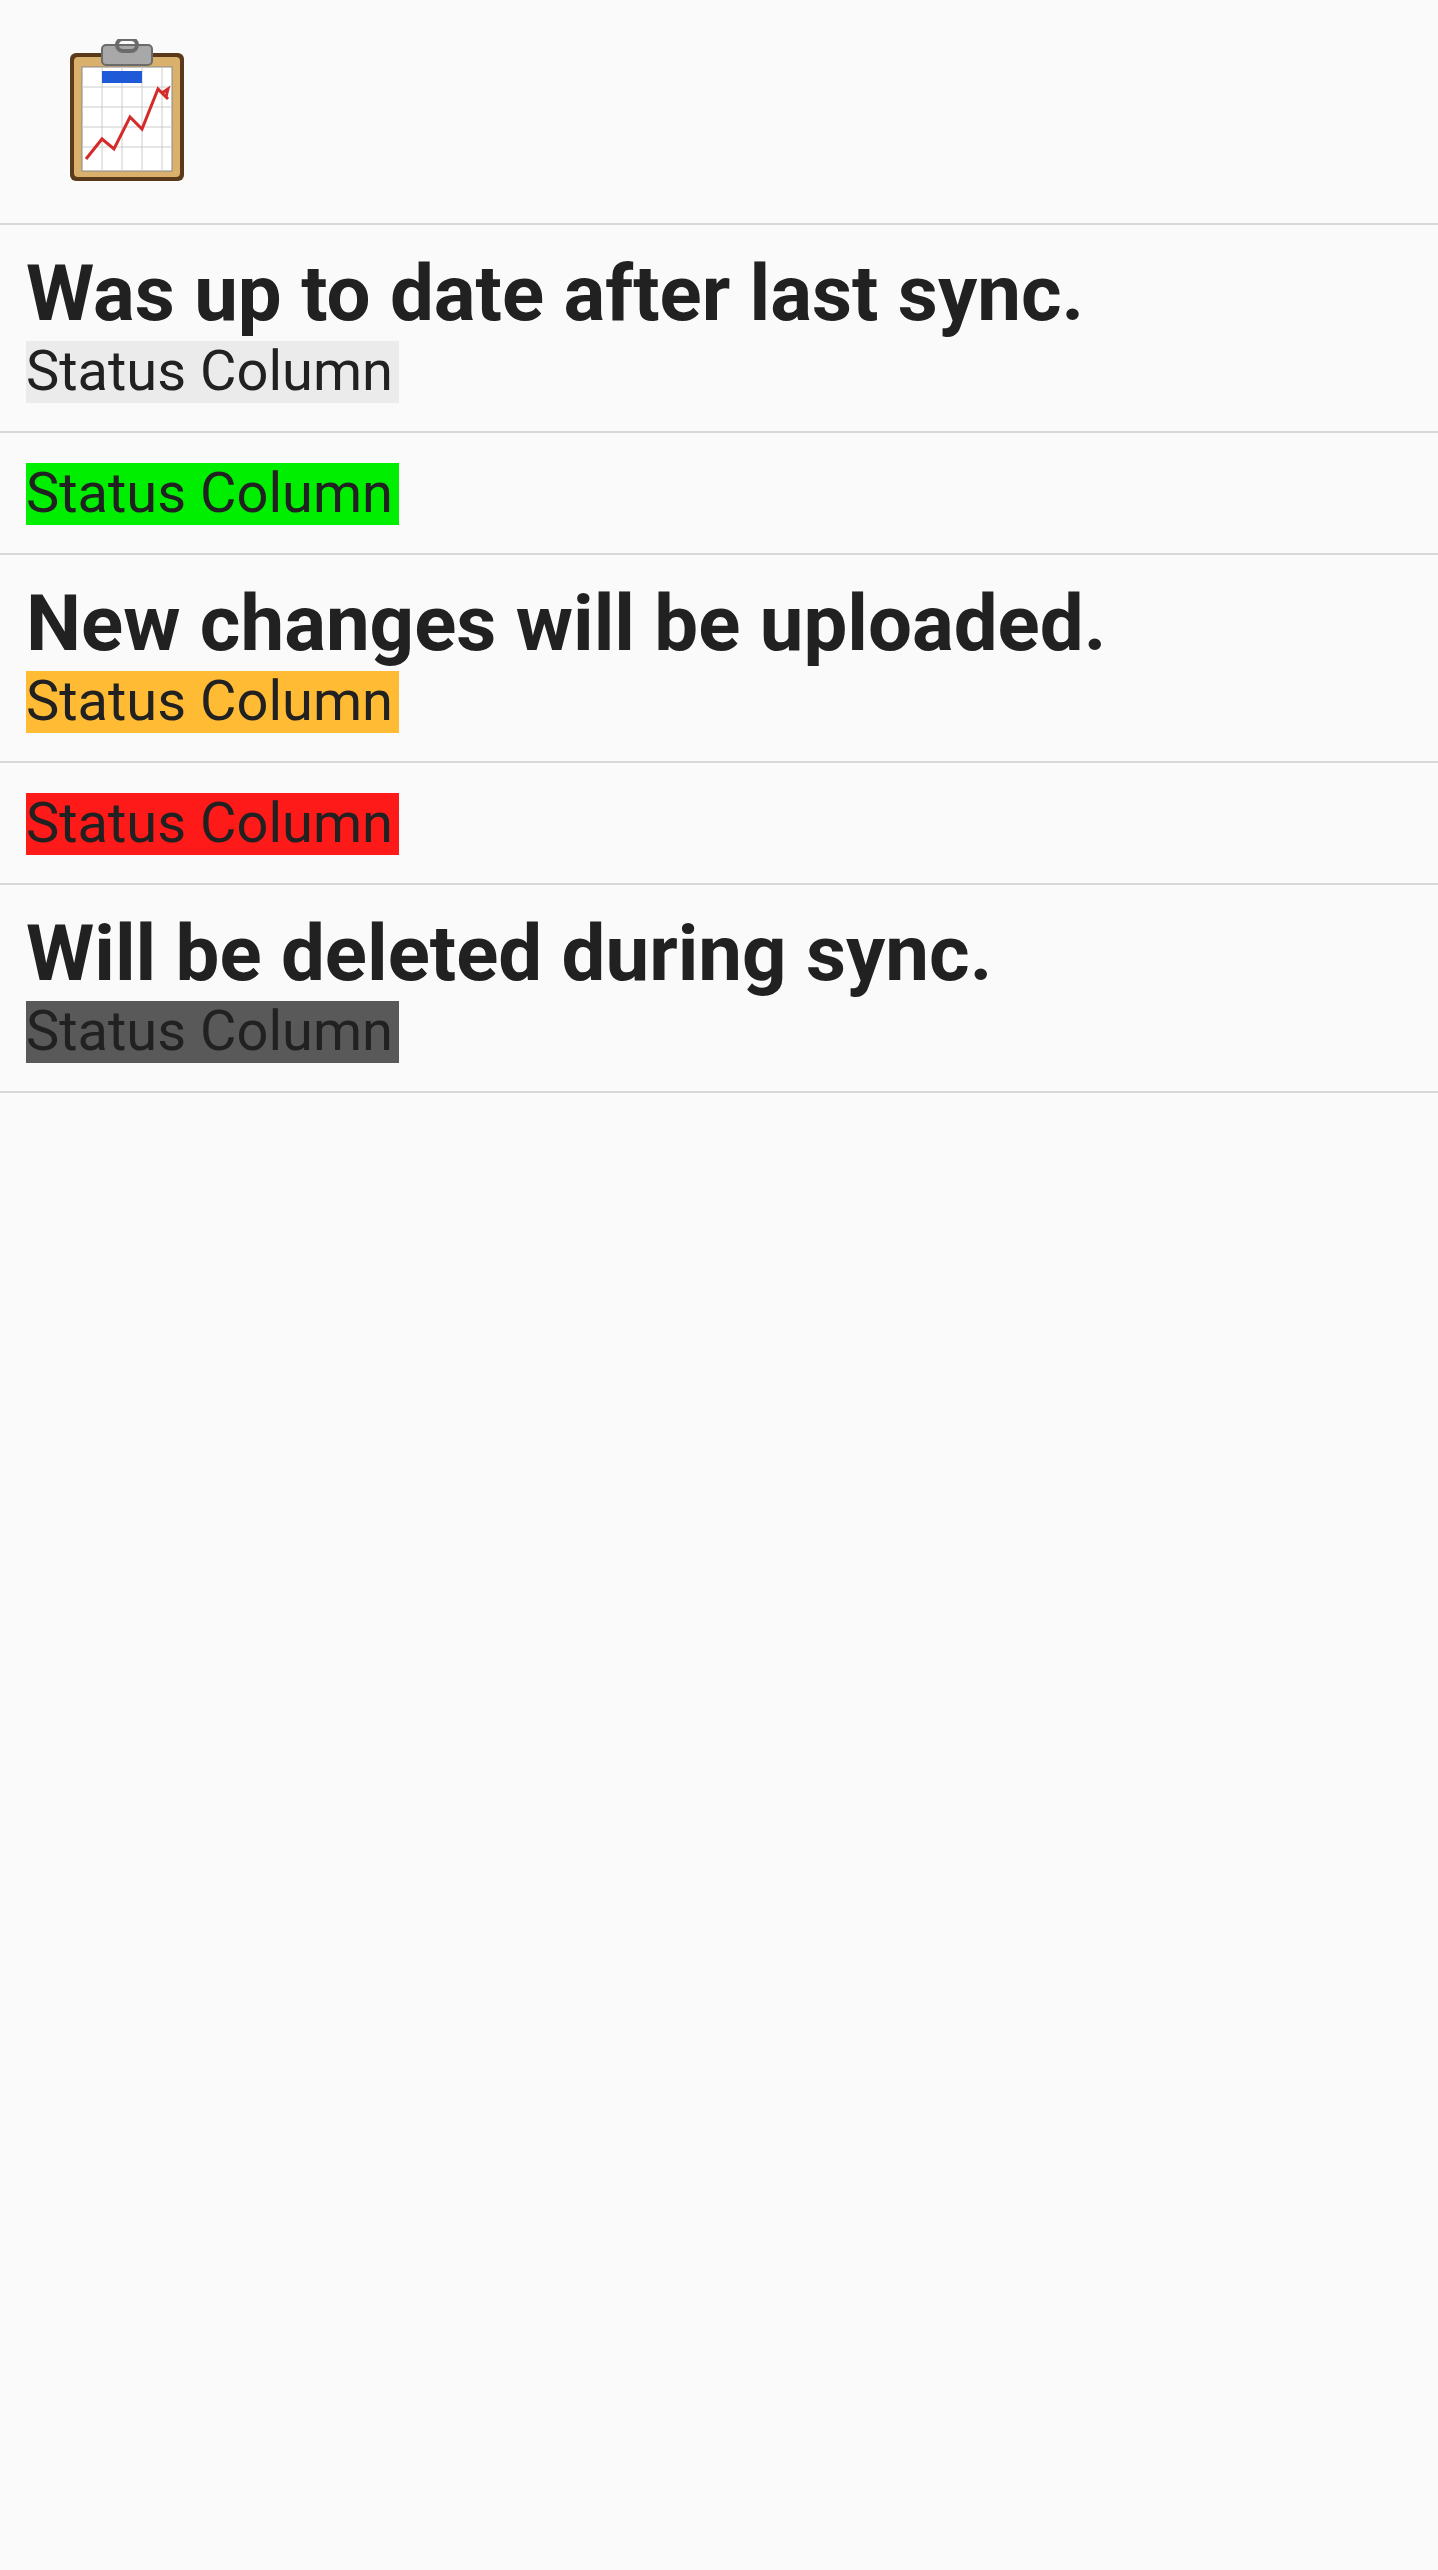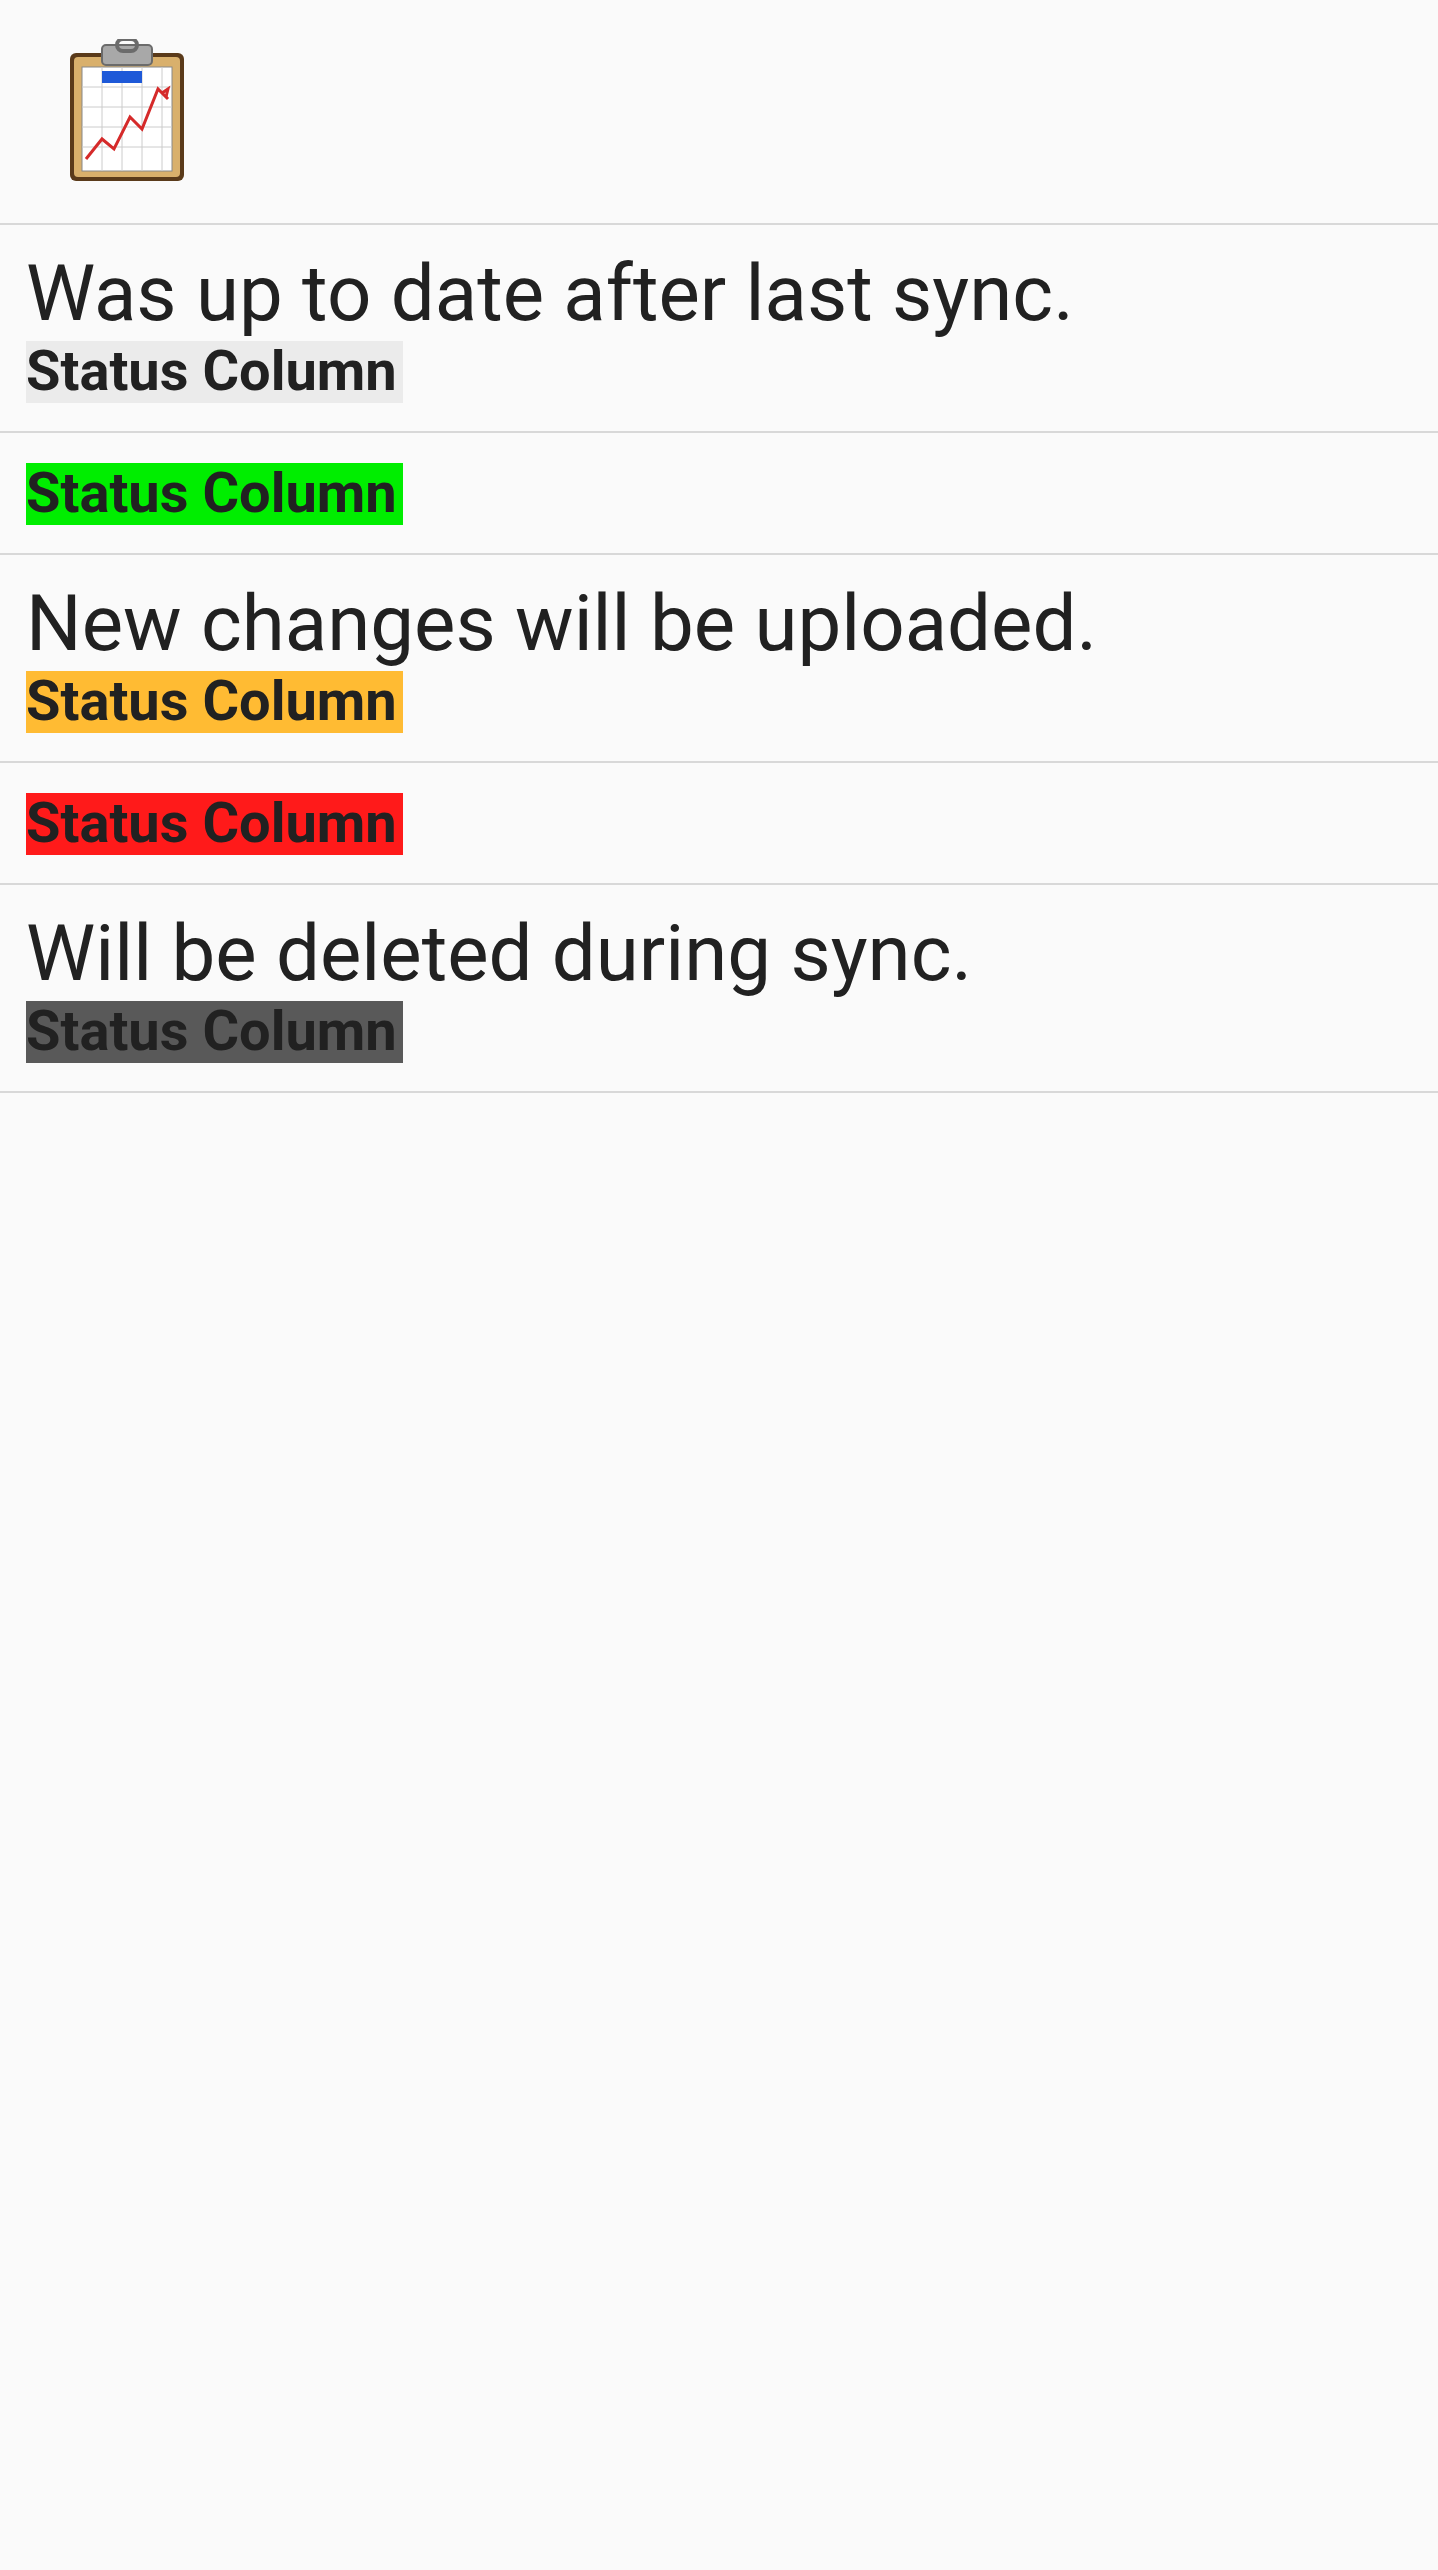--- a/index.html
+++ b/index.html
@@ -26,29 +26,29 @@
       width: 130px;
       height: 145px;
       display: block;
     }
     .list-item {
       border-bottom: 2px solid #d8d8d8;
       padding: 30px 26px 28px 26px;
     }
     .item-title {
       font-size: 78px;
-      font-weight: 400;
+      font-weight: 700;
       line-height: 1;
       margin-bottom: 8px;
       color: #212121;
     }
     .status-badge {
       display: inline-block;
       font-size: 56px;
-      font-weight: 700;
+      font-weight: 400;
       line-height: 1;
       padding: 2px 6px 4px 0;
       color: #212121;
     }
     .badge-upToDate {
       background: #ebebeb;
     }
     .badge-neverSynced {
       background: #00ee00;
     }

